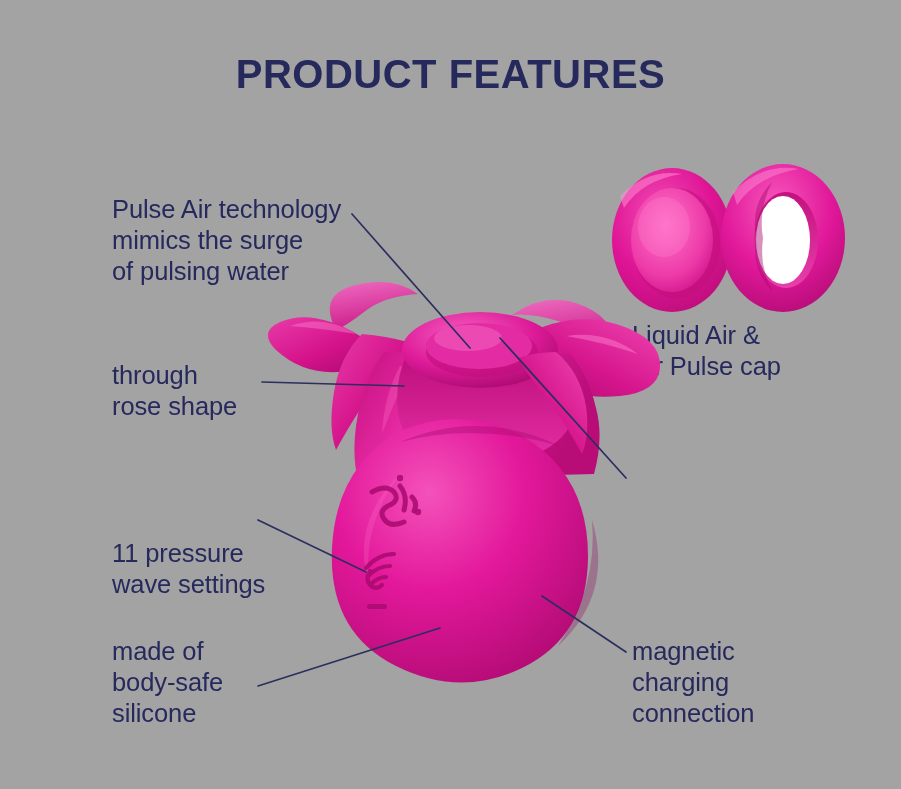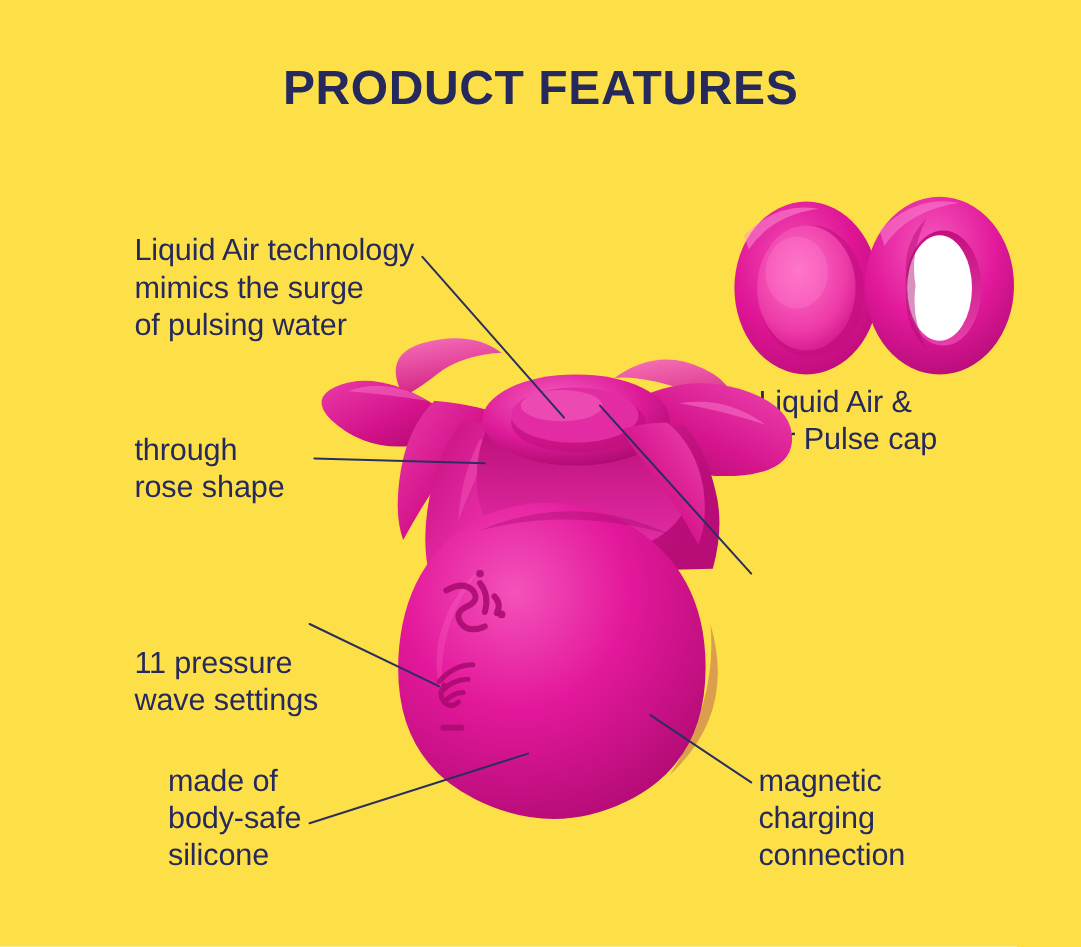--- a/index.html
+++ b/index.html
@@ -5,21 +5,21 @@
   * { box-sizing: border-box; margin: 0; padding: 0; }
   html, body {
     width: 901px; height: 789px;
     background: #ffffff;
     font-family: "Liberation Sans", sans-serif;
     overflow: hidden;
   }
   #infographic {
     position: relative;
     width: 901px; height: 789px;
-    background: #fde047;
+    background: #a3a3a3;
   }
   #page-title {
     position: absolute;
     left: 0; right: 0; top: 52px;
     text-align: center;
     font-size: 40px;
     font-weight: bold;
     letter-spacing: 0.5px;
     color: #26295C;
     font-family: "Liberation Sans", sans-serif;
@@ -29,21 +29,21 @@
     color: #26295C;
     font-size: 25.5px;
     line-height: 1.22;
     font-family: "Liberation Sans", sans-serif;
     white-space: pre-line;
     letter-spacing: -0.1px;
   }
   #callout-liquid-air   { left: 112px; top: 194px; }
   #callout-rose-shape   { left: 112px; top: 360px; }
   #callout-pressure     { left: 112px; top: 498px; margin-top: 40px; }
-  #callout-silicone     { left: 112px; top: 636px; margin-left: 28px; }
+  #callout-silicone     { left: 112px; top: 636px; }
   #callout-cap          { left: 632px; top: 320px; }
   #callout-clitoral     { left: 632px; top: 460px; }
   #callout-magnetic     { left: 632px; top: 636px; }
 
   #leader-lines, #product-art, #cap-art {
     position: absolute; left: 0; top: 0;
     width: 901px; height: 789px;
     pointer-events: none;
   }
   #leader-lines { z-index: 6; }
@@ -203,21 +203,21 @@
     <g stroke="#2B2F5E" stroke-width="1.7" fill="none" stroke-linecap="round">
       <line x1="352" y1="214" x2="470" y2="348"></line>
       <line x1="262" y1="382" x2="404" y2="386"></line>
       <line x1="258" y1="520" x2="366" y2="572"></line>
       <line x1="258" y1="686" x2="440" y2="628"></line>
       <line x1="626" y1="478" x2="500" y2="338"></line>
       <line x1="626" y1="652" x2="542" y2="596"></line>
     </g>
   </svg>
 
-  <div class="callout" id="callout-liquid-air">Liquid Air technology
+  <div class="callout" id="callout-liquid-air">Pulse Air technology
 mimics the surge
 of pulsing water</div>
 
   <div class="callout" id="callout-rose-shape">through
 rose shape</div>
 
   <div class="callout" id="callout-pressure">11 pressure
 wave settings</div>
 
   <div class="callout" id="callout-silicone">made of

